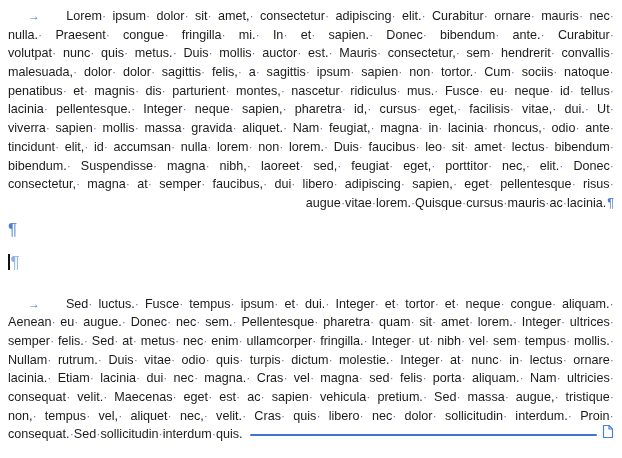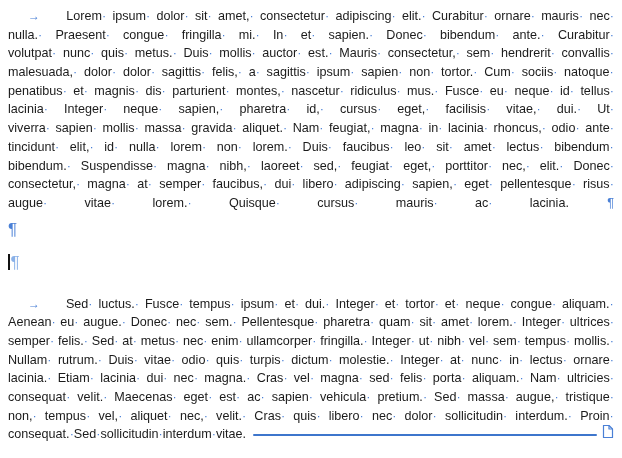--- a/index.html
+++ b/index.html
@@ -23,21 +23,21 @@
     line-height: 18.7px;
     white-space: nowrap;
     overflow: hidden;
   }
   .line.justified {
     display: flex;
     justify-content: space-between;
   }
   .line.last {
     display: flex;
-    justify-content: space-between;
+    justify-content: flex-end;
     align-items: center;
   }
   .word { flex: 0 0 auto; }
   .dot  { color: var(--mark-color); }
 
   .tab {
     display: inline-block;
     flex: 0 0 auto;
     width: 52px;
     text-align: center;
@@ -152,20 +152,21 @@
         <span class="word">ridiculus<span class="dot">·</span></span>
         <span class="word">mus.<span class="dot">·</span></span>
         <span class="word">Fusce<span class="dot">·</span></span>
         <span class="word">eu<span class="dot">·</span></span>
         <span class="word">neque<span class="dot">·</span></span>
         <span class="word">id<span class="dot">·</span></span>
         <span class="word">tellus<span class="dot">·</span></span>
       </div>
       <div class="line justified">
         <span class="word">lacinia<span class="dot">·</span></span>
+        <span class="word">pellentesque.<span class="dot">·</span></span>
         <span class="word">Integer<span class="dot">·</span></span>
         <span class="word">neque<span class="dot">·</span></span>
         <span class="word">sapien,<span class="dot">·</span></span>
         <span class="word">pharetra<span class="dot">·</span></span>
         <span class="word">id,<span class="dot">·</span></span>
         <span class="word">cursus<span class="dot">·</span></span>
         <span class="word">eget,<span class="dot">·</span></span>
         <span class="word">facilisis<span class="dot">·</span></span>
         <span class="word">vitae,<span class="dot">·</span></span>
         <span class="word">dui.<span class="dot">·</span></span>
@@ -184,20 +185,21 @@
         <span class="word">in<span class="dot">·</span></span>
         <span class="word">lacinia<span class="dot">·</span></span>
         <span class="word">rhoncus,<span class="dot">·</span></span>
         <span class="word">odio<span class="dot">·</span></span>
         <span class="word">ante<span class="dot">·</span></span>
       </div>
       <div class="line justified">
         <span class="word">tincidunt<span class="dot">·</span></span>
         <span class="word">elit,<span class="dot">·</span></span>
         <span class="word">id<span class="dot">·</span></span>
+        <span class="word">accumsan<span class="dot">·</span></span>
         <span class="word">nulla<span class="dot">·</span></span>
         <span class="word">lorem<span class="dot">·</span></span>
         <span class="word">non<span class="dot">·</span></span>
         <span class="word">lorem.<span class="dot">·</span></span>
         <span class="word">Duis<span class="dot">·</span></span>
         <span class="word">faucibus<span class="dot">·</span></span>
         <span class="word">leo<span class="dot">·</span></span>
         <span class="word">sit<span class="dot">·</span></span>
         <span class="word">amet<span class="dot">·</span></span>
         <span class="word">lectus<span class="dot">·</span></span>
@@ -365,21 +367,21 @@
         <span class="word">dolor<span class="dot">·</span></span>
         <span class="word">sollicitudin<span class="dot">·</span></span>
         <span class="word">interdum.<span class="dot">·</span></span>
         <span class="word">Proin<span class="dot">·</span></span>
       </div>
       <div class="line last">
         <span class="word">consequat.<span class="dot">·</span></span>
         <span class="word">Sed<span class="dot">·</span></span>
         <span class="word">sollicitudin<span class="dot">·</span></span>
         <span class="word">interdum<span class="dot">·</span></span>
-        <span class="word">vitae.</span>
+        <span class="word">quis.</span>
         <div class="pb-rule"></div>
         <span class="pb-icon"><svg width="12" height="15" viewBox="0 0 12 15">
             <path d="M1.5 1.5 h5.5 l3.5 3.5 v8.5 h-9 z" fill="none" stroke="#4a80d6" stroke-width="1.2" stroke-linejoin="round"></path>
             <path d="M7 1.5 v3.5 h3.5" fill="none" stroke="#4a80d6" stroke-width="1.2" stroke-linejoin="round"></path>
           </svg></span>
       </div>
     </div>
   </div>
 
 </body></html>

